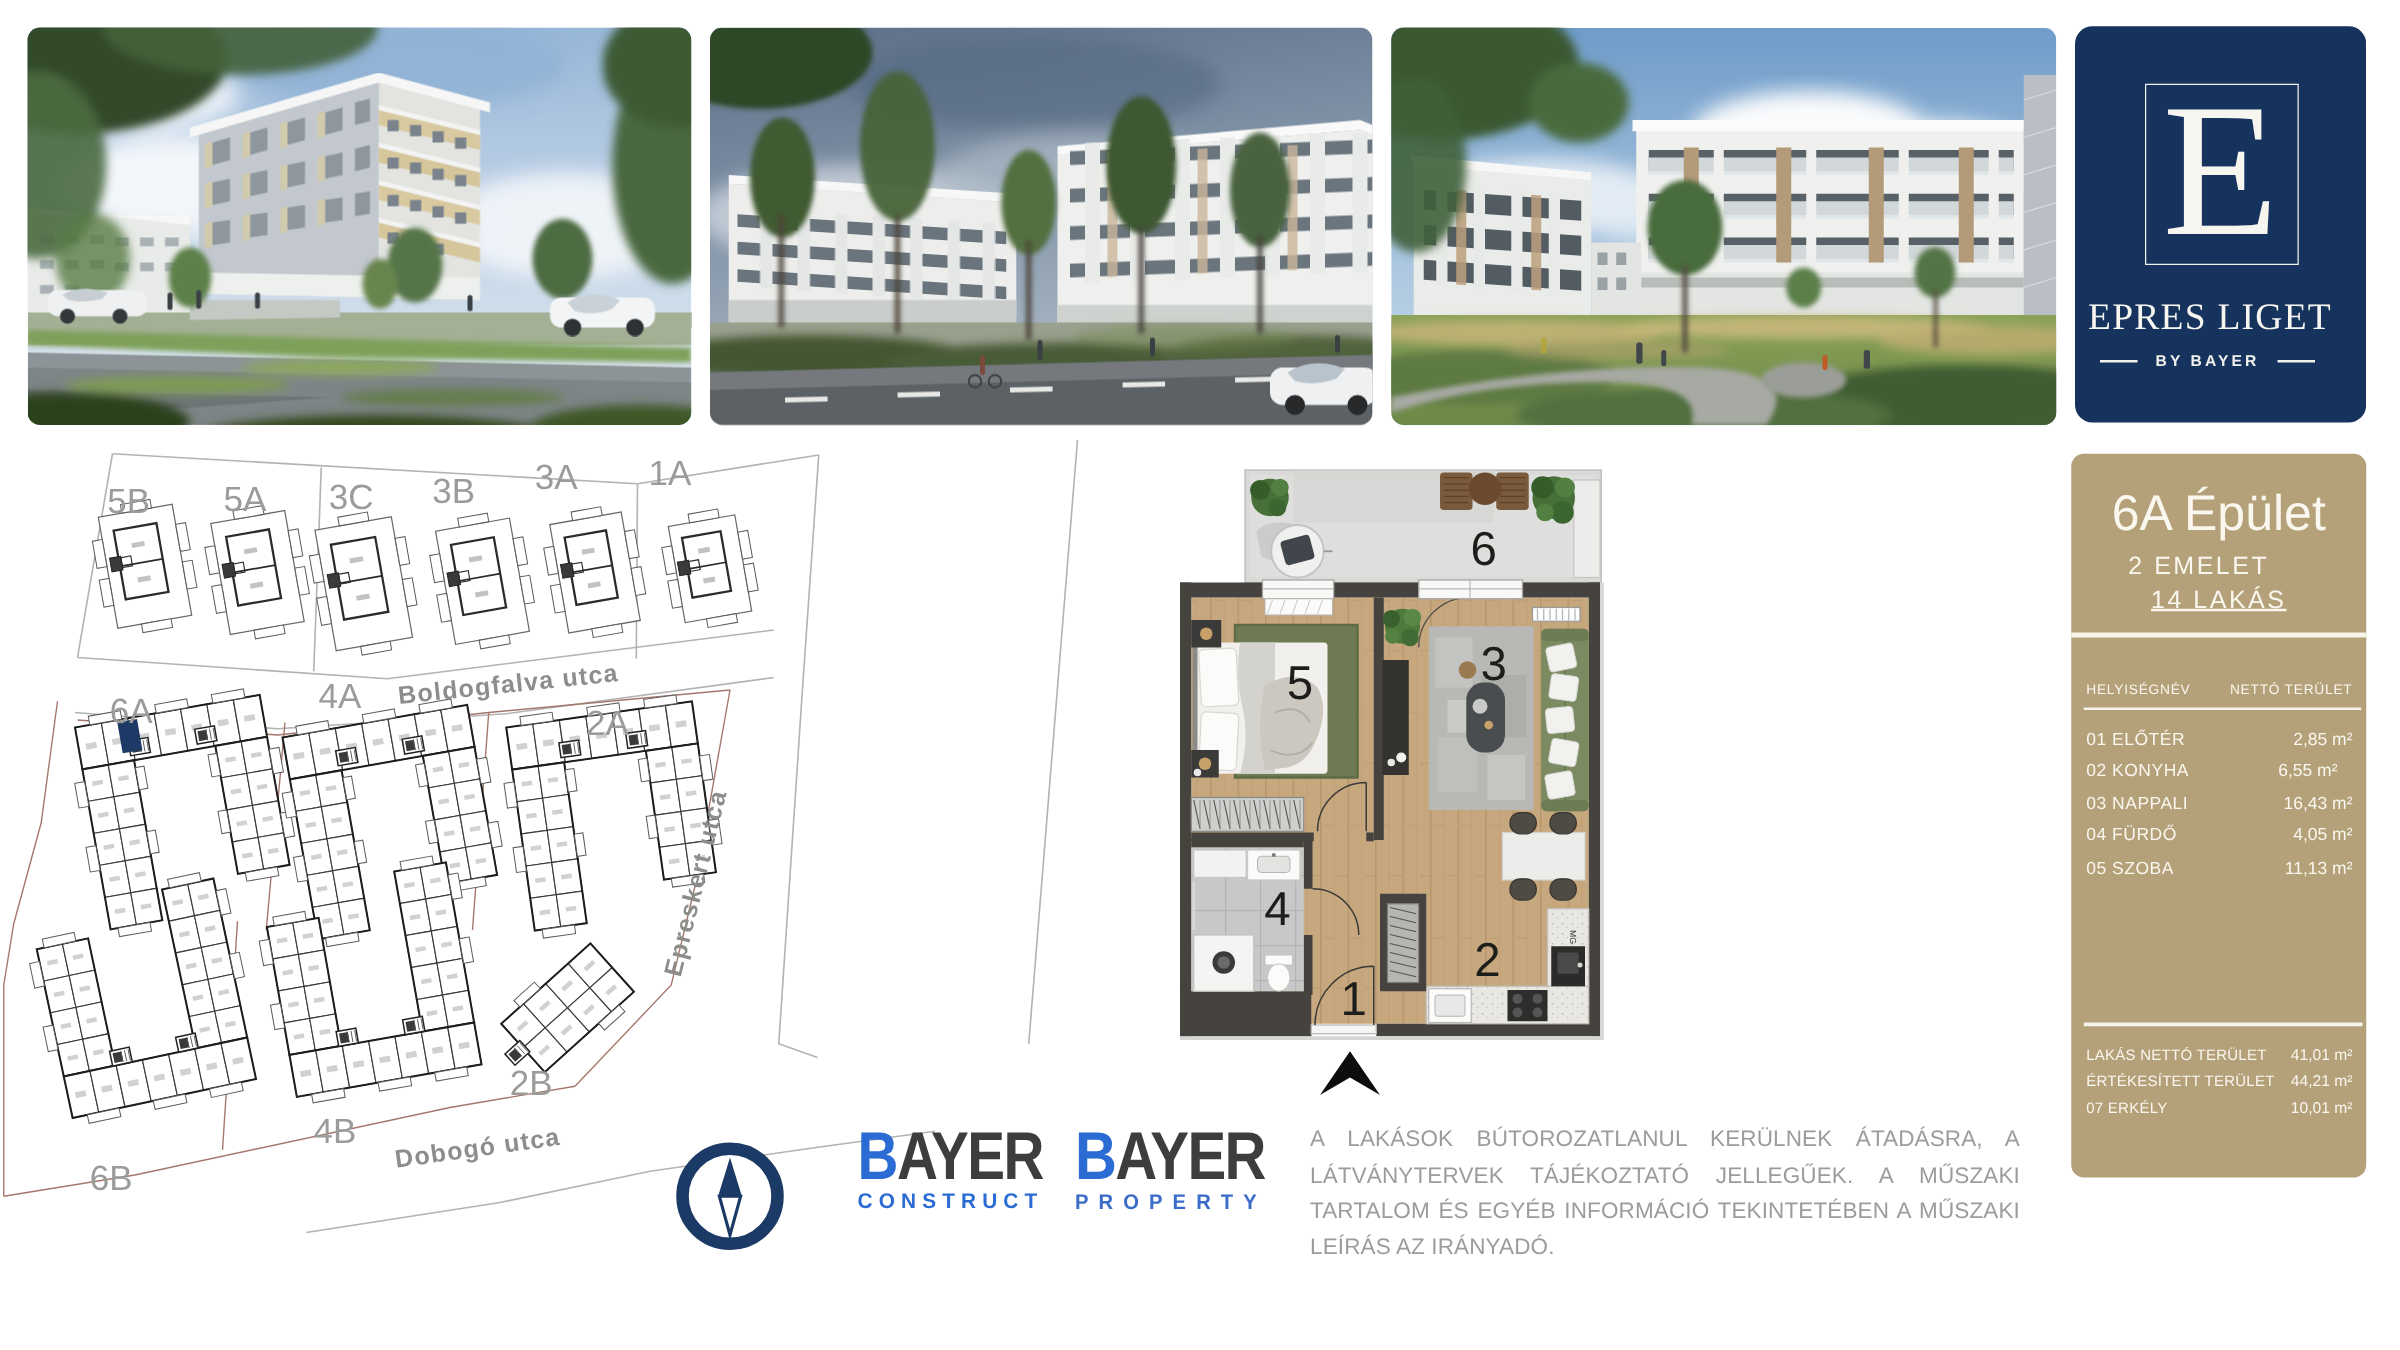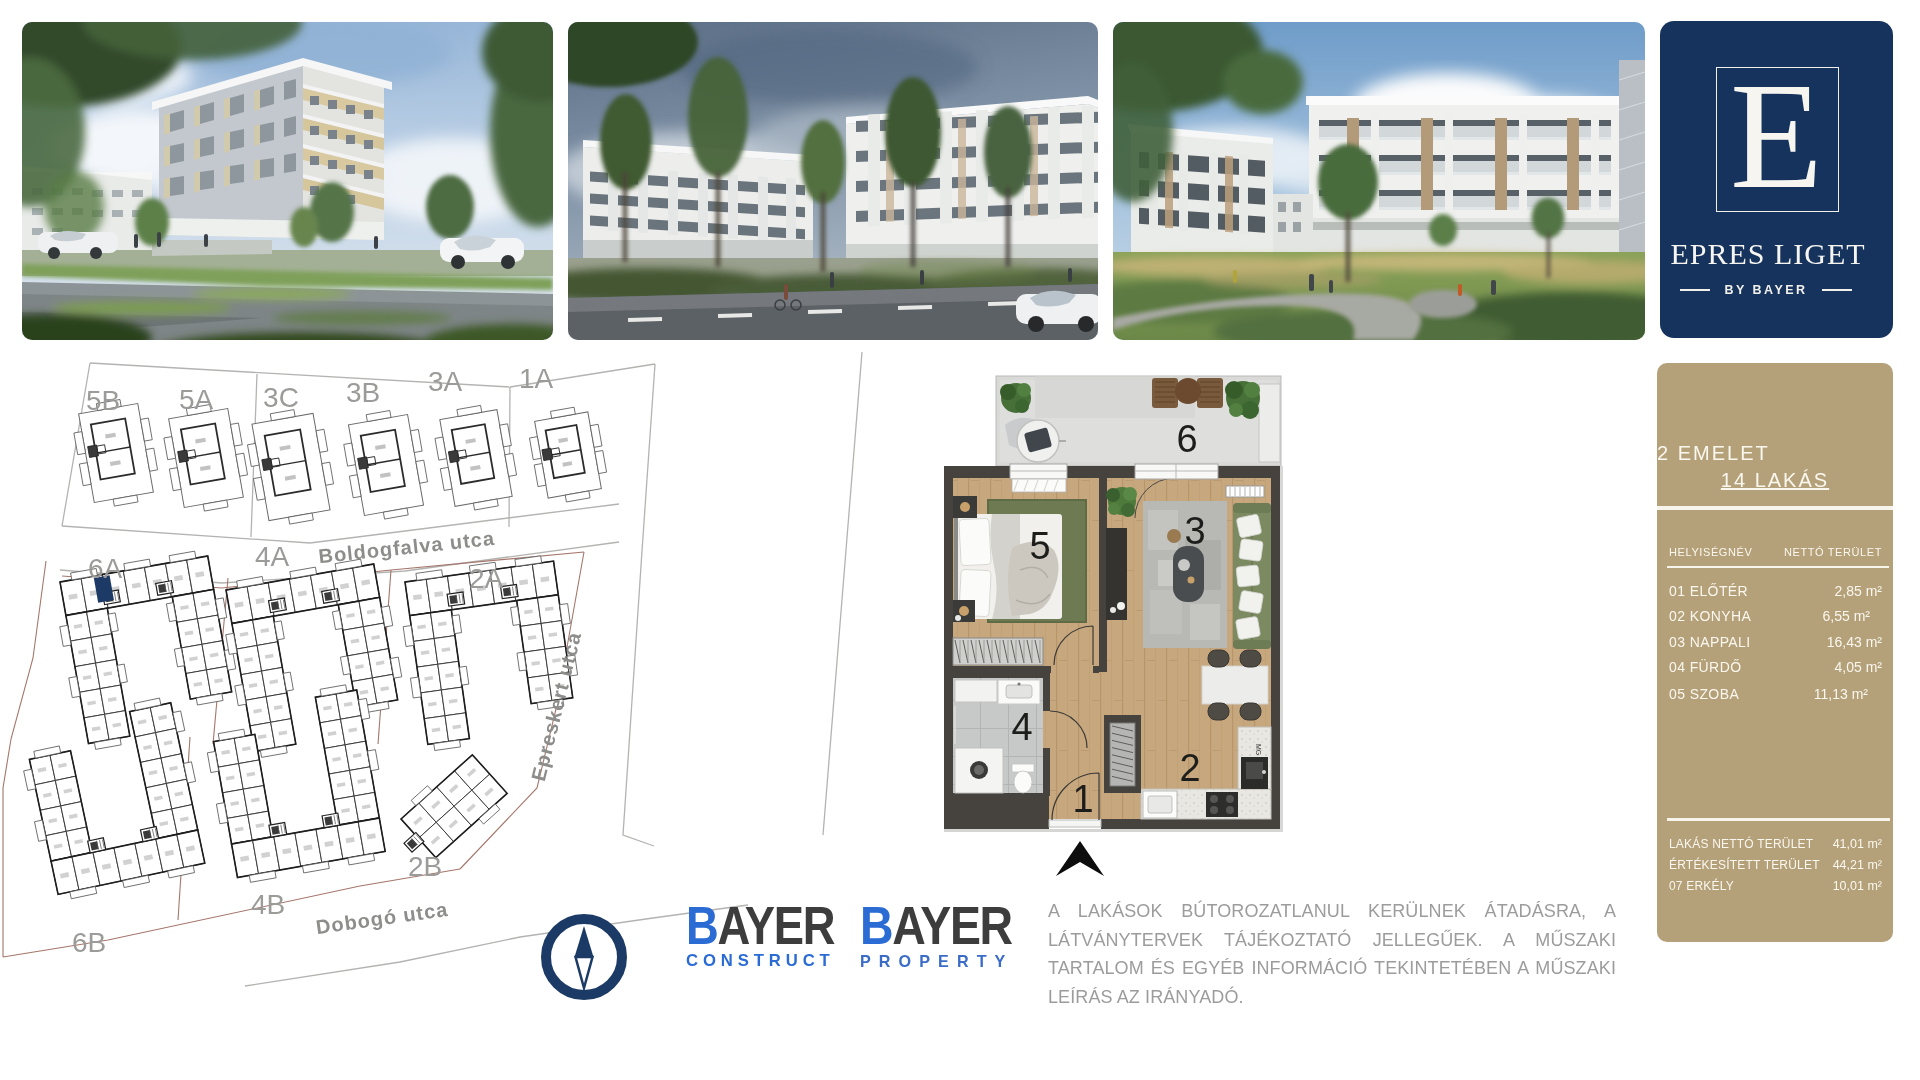--- a/index.html
+++ b/index.html
@@ -423,42 +423,43 @@
 
   <div class="abs" style="left:0;top:259px;width:212px;text-align:center;color:#f2f0ea;">
     <span style="display:inline-block;width:30px;height:2px;background:#f2f0ea;vertical-align:middle;margin-right:10px;"></span>
     <span style="font-size:12.5px;font-weight:bold;letter-spacing:2.5px;vertical-align:middle;">BY BAYER</span>
     <span style="display:inline-block;width:30px;height:2px;background:#f2f0ea;vertical-align:middle;margin-left:10px;"></span>
   </div>
 </div>
 
 <div class="abs" style="left:1657px;top:363px;width:236px;height:579px;background:#b4a179;border-radius:10px;color:#faf7ef;">
 
-
-  <div class="abs" style="left:0;top:79px;width:204px;text-align:left;font-size:20px;letter-spacing:2px;">2 EMELET</div>
+  <div class="abs" style="left:0;top:26px;width:236px;text-align:center;font-size:40px;color:#faf7ef;">6A Épület</div>
+
+  <div class="abs" style="left:0;top:79px;width:204px;text-align:center;font-size:20px;letter-spacing:2px;">2 EMELET</div>
 
   <div class="abs" style="left:0;top:106px;width:236px;text-align:center;font-size:20px;letter-spacing:2px;text-decoration:underline;">14 LAKÁS</div>
 
   <div class="abs" style="left:0;top:143px;width:236px;height:4px;background:#f7f4ec;"></div>
 
   <div class="abs" style="left:12px;top:183px;font-size:11px;letter-spacing:0.6px;">HELYISÉGNÉV</div>
   <div class="abs" style="right:11px;top:183px;font-size:11px;letter-spacing:0.6px;">NETTÓ TERÜLET</div>
 
   <div class="abs" style="left:10px;top:203px;width:222px;height:2px;background:#f7f4ec;"></div>
 
   <div class="abs" style="left:12px;top:220px;font-size:14px;letter-spacing:0.4px;">01 ELŐTÉR</div>
     <div class="abs" style="right:11px;top:220px;font-size:14px;">2,85 m²</div>
   <div class="abs" style="left:12px;top:245px;font-size:14px;letter-spacing:0.4px;">02 KONYHA</div>
     <div class="abs" style="right:23px;top:245px;font-size:14px;margin-left:28px;">6,55 m²</div>
   <div class="abs" style="left:12px;top:271px;font-size:14px;letter-spacing:0.4px;">03 NAPPALI</div>
     <div class="abs" style="right:11px;top:271px;font-size:14px;">16,43 m²</div>
   <div class="abs" style="left:12px;top:296px;font-size:14px;letter-spacing:0.4px;">04 FÜRDŐ</div>
     <div class="abs" style="right:11px;top:296px;font-size:14px;">4,05 m²</div>
   <div class="abs" style="left:12px;top:323px;font-size:14px;letter-spacing:0.4px;">05 SZOBA</div>
-    <div class="abs" style="right:25px;top:323px;font-size:14px;">11,13 m²</div>
+    <div class="abs" style="right:11px;top:323px;font-size:14px;">11,13 m²</div>
 
   <div class="abs" style="left:10px;top:455px;width:223px;height:3px;background:#f7f4ec;"></div>
 
   <div class="abs" style="left:12px;top:474px;font-size:12px;letter-spacing:0.2px;">LAKÁS NETTÓ TERÜLET</div>
     <div class="abs" style="right:11px;top:474px;font-size:12.5px;">41,01 m²</div>
   <div class="abs" style="left:12px;top:495px;font-size:12px;letter-spacing:0.2px;">ÉRTÉKESÍTETT TERÜLET</div>
     <div class="abs" style="right:11px;top:495px;font-size:12.5px;">44,21 m²</div>
   <div class="abs" style="left:12px;top:516px;font-size:12px;letter-spacing:0.2px;">07 ERKÉLY</div>
     <div class="abs" style="right:11px;top:516px;font-size:12.5px;">10,01 m²</div>
 </div>

